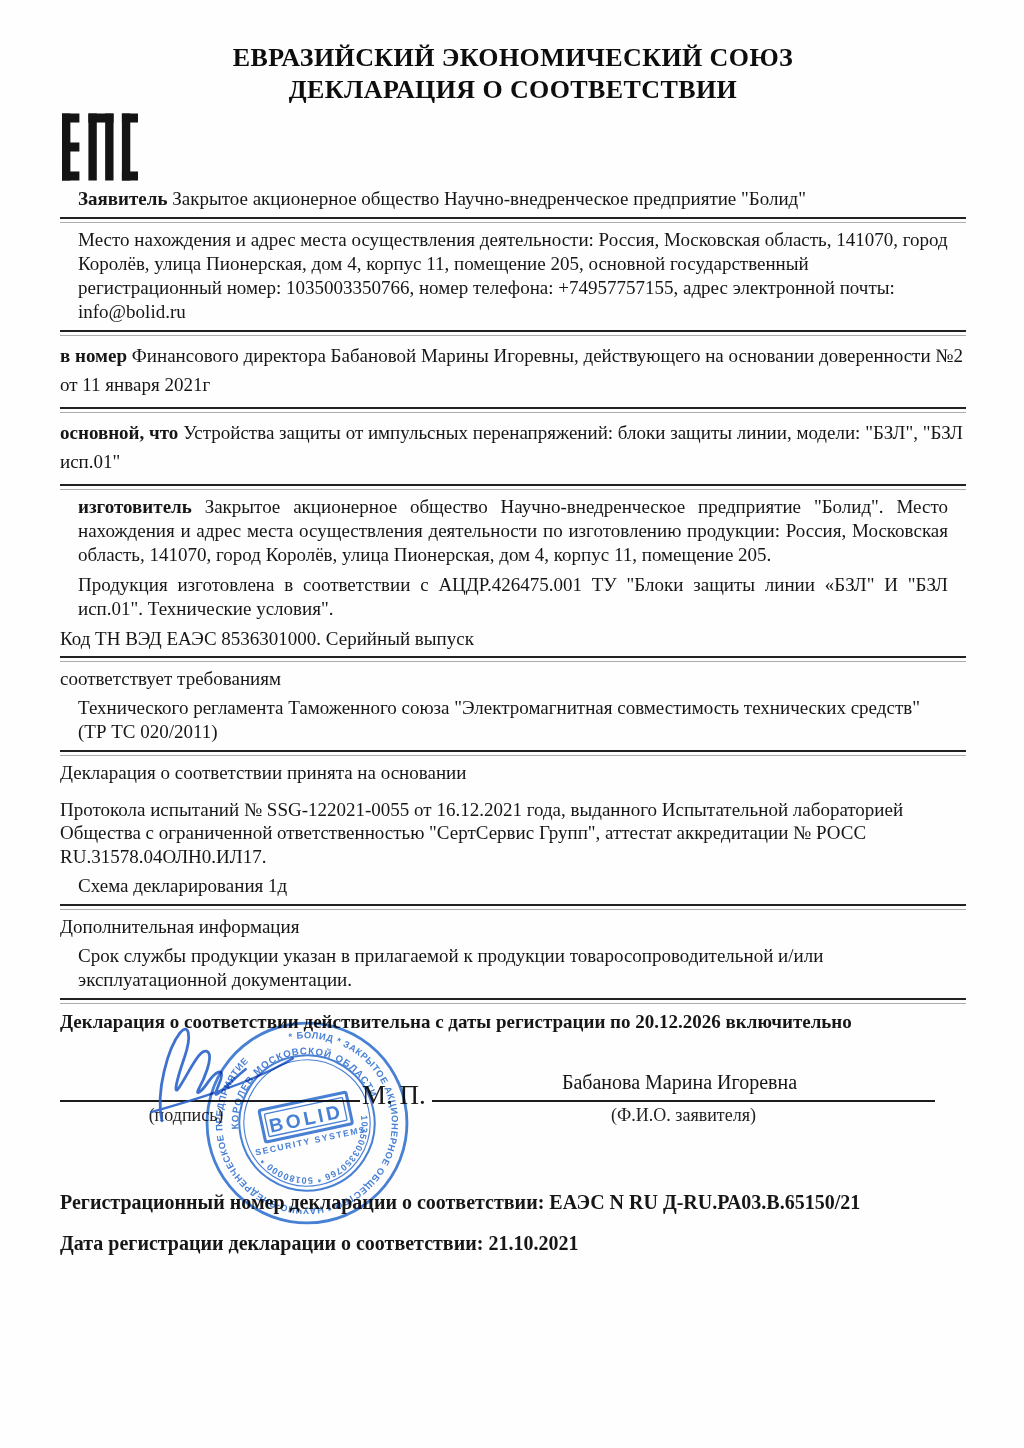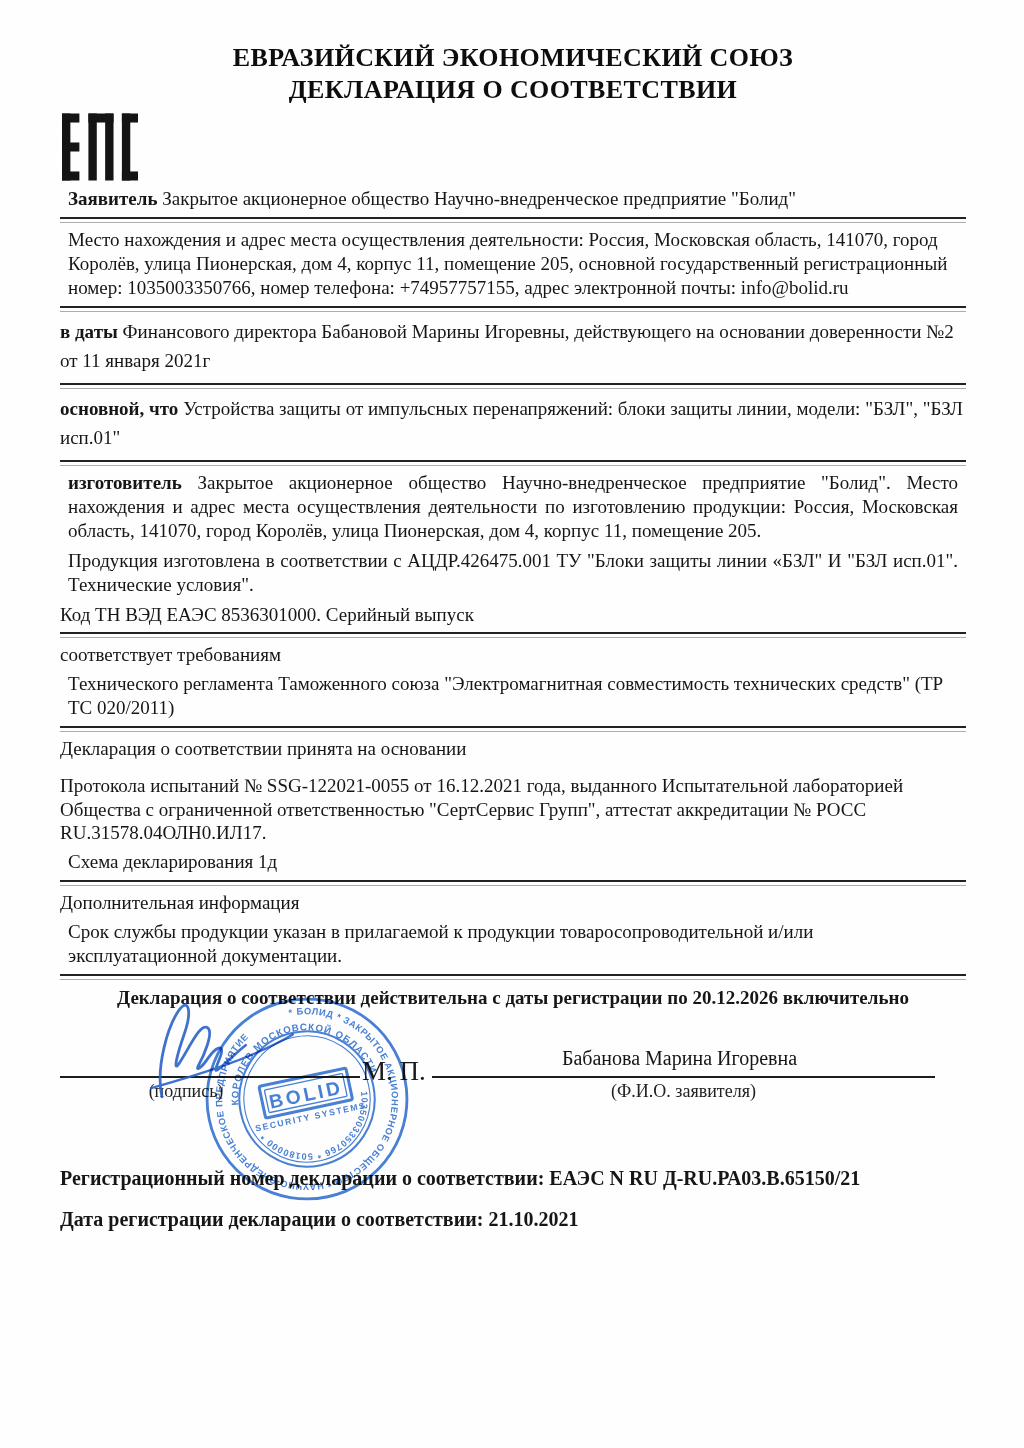--- a/index.html
+++ b/index.html
@@ -14,32 +14,32 @@
     font-size:19px;
     line-height:1.26;
     overflow:hidden;
   }
   .title{
     text-align:center;font-weight:bold;font-size:26px;line-height:1.22;
     letter-spacing:.4px;color:#0d0d0d;
   }
   .eac{margin:7px 0 2px 2px;height:70px;}
   p{margin:0;}
-  .para{margin:5px 8px 6px;}
+  .para{margin:5px 18px 6px;}
   .rule{
     height:3px;border-top:2px solid #222;border-bottom:1px solid rgba(90,90,90,.5);
     margin:1px 0 3px;
   }
   .b{font-weight:bold;}
   .person-para,.declares-para{line-height:1.5;margin:6px 0 8px;}
   .just{text-align:justify;}
   .code-line{margin:2px 0 5px;}
   .label-line{font-weight:normal;margin:5px 0 3px;}
   .basis-text{margin:13px 0 2px;}
-  .validity-line{font-weight:bold;margin:6px 0 0;text-align:center;}
+  .validity-line{font-weight:bold;margin:6px 0 0;}
   .sig-area{position:relative;height:128px;margin-top:4px;}
   .sig-line{position:absolute;border-top:2px solid #1d1d1d;}
   .sig-line.left{left:0;top:62px;width:300px;}
   .sig-line.right{left:372px;top:62px;width:503px;}
   .sig-caption{position:absolute;font-size:18px;color:#222;text-align:center;}
   .cap-left{left:36px;top:66px;width:180px;}
   .cap-right{left:372px;top:66px;width:503px;}
   .mp{position:absolute;left:302px;top:40px;font-size:27px;color:#1a1a1a;}
   .name{position:absolute;left:368px;top:32px;width:503px;text-align:center;font-size:20px;}
   .signature-svg{position:absolute;left:86px;top:-16px;width:152px;height:102px;z-index:4;pointer-events:none;}
@@ -77,21 +77,21 @@
       </g>
     </svg>
   </div>
 
   <p class="para"><span class="b">Заявитель</span> <span>Закрытое акционерное общество Научно-внедренческое предприятие "Болид"</span></p>
   <div class="rule"></div>
 
   <p class="para">Место нахождения и адрес места осуществления деятельности: Россия, Московская область, 141070, город Королёв, улица Пионерская, дом 4, корпус 11, помещение 205, основной государственный регистрационный номер: 1035003350766, номер телефона: +74957757155, адрес электронной почты: info@bolid.ru</p>
   <div class="rule"></div>
 
-  <p class="para person-para"><span class="b">в даты</span> <span>Финансового директора Бабановой Марины Игоревны, действующего на основании доверенности №2 от 11 января 2021г</span></p>
+  <p class="para person-para"><span class="b">в номер</span> <span>Финансового директора Бабановой Марины Игоревны, действующего на основании доверенности №2 от 11 января 2021г</span></p>
   <div class="rule"></div>
 
   <p class="para declares-para"><span class="b">основной, что</span> <span>Устройства защиты от импульсных перенапряжений: блоки защиты линии, модели: "БЗЛ", "БЗЛ исп.01"</span></p>
   <div class="rule"></div>
 
   <div>
     <p class="para just"><span class="b">изготовитель</span> <span>Закрытое акционерное общество Научно-внедренческое предприятие "Болид". Место нахождения и адрес места осуществления деятельности по изготовлению продукции: Россия, Московская область, 141070, город Королёв, улица Пионерская, дом 4, корпус 11, помещение 205.</span></p>
     <p class="para just">Продукция изготовлена в соответствии с АЦДР.426475.001 ТУ "Блоки защиты линии «БЗЛ" И "БЗЛ исп.01". Технические условия".</p>
     <p class="para code-line">Код ТН ВЭД ЕАЭС 8536301000. Серийный выпуск</p>
   </div>

